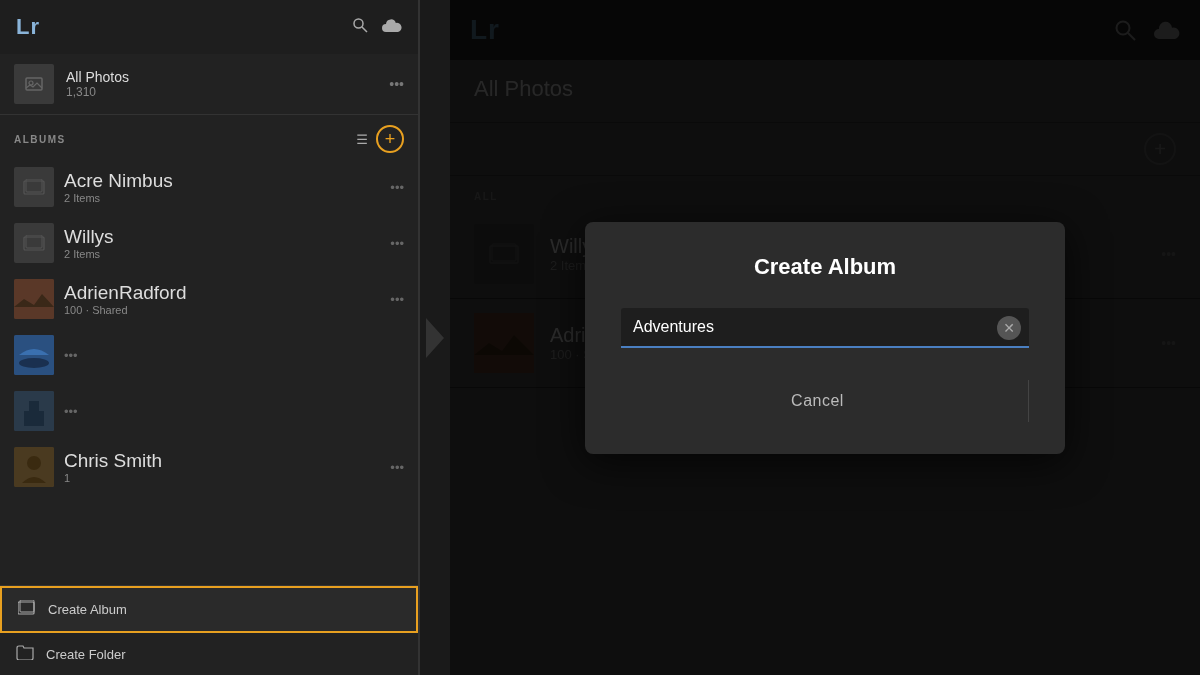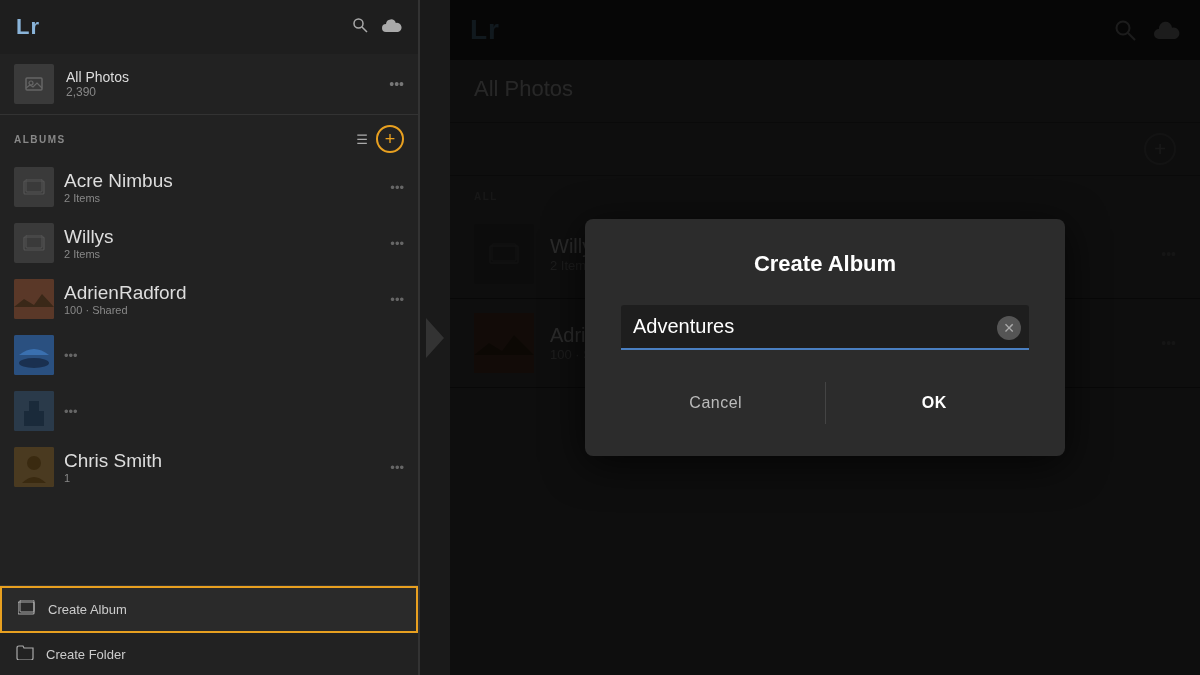--- a/index.html
+++ b/index.html
@@ -359,21 +359,21 @@
       position: relative;
       margin-bottom: 32px;
     }
 
     .modal-input {
       width: 100%;
       background: #1e1e1e;
       border: none;
       border-bottom: 2px solid #4a7fc1;
       color: #fff;
-      font-size: 20px;
+      font-size: 16px;
       padding: 10px 40px 10px 12px;
       outline: none;
       border-radius: 3px 3px 0 0;
     }
 
     .modal-clear-btn {
       position: absolute;
       right: 8px;
       top: 50%;
       transform: translateY(-50%);
@@ -459,21 +459,21 @@
   <div class="all-photos-section">
     <div class="all-photos-thumb">
       <svg width="20" height="20" viewBox="0 0 20 20" fill="none">
           <rect x="2" y="4" width="16" height="12" rx="1" stroke="#666" stroke-width="1.5" fill="none"></rect>
           <circle cx="7" cy="9" r="2" stroke="#666" stroke-width="1.2" fill="none"></circle>
           <path d="M2 14l4-3 3 2 4-4 5 5" stroke="#666" stroke-width="1.2" fill="none"></path>
         </svg>
     </div>
     <div class="album-info">
       <div class="all-photos-title">All Photos</div>
-      <div class="all-photos-count">2,390</div>
+      <div class="all-photos-count">1,310</div>
     </div>
     <span class="three-dots">•••</span>
   </div>
 
   <div class="albums-header">
     <span class="albums-label">ALBUMS</span>
     <div class="albums-actions">
       <span class="list-icon">☰</span>
       <div class="add-btn">
         <span>+</span>
@@ -655,19 +655,18 @@
       <div class="modal-title">Create Album</div>
 
       <div class="modal-input-wrapper">
         <input class="modal-input" type="text" value="Adventures" style="">
         <button class="modal-clear-btn">✕</button>
       </div>
 
       <div class="modal-actions">
         <button class="modal-cancel-btn">Cancel</button>
         <div class="divider-v"></div>
-        <button class="modal-ok-btn">OK</button>
       </div>
 
     </div>
   </div>
 
 </div>
 
 </body></html>

